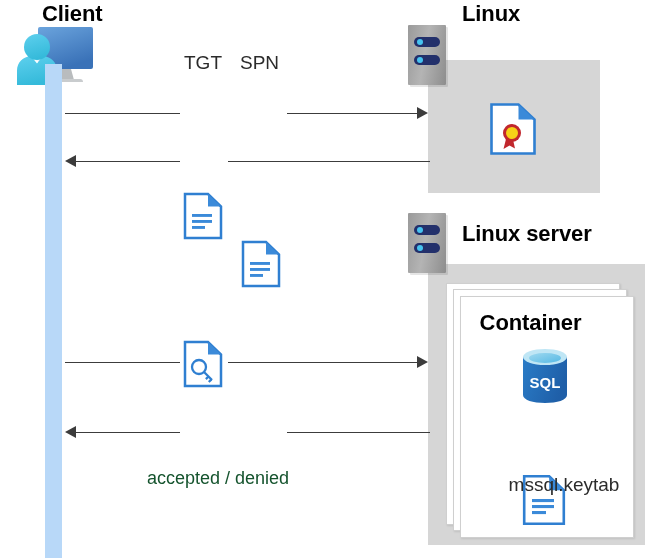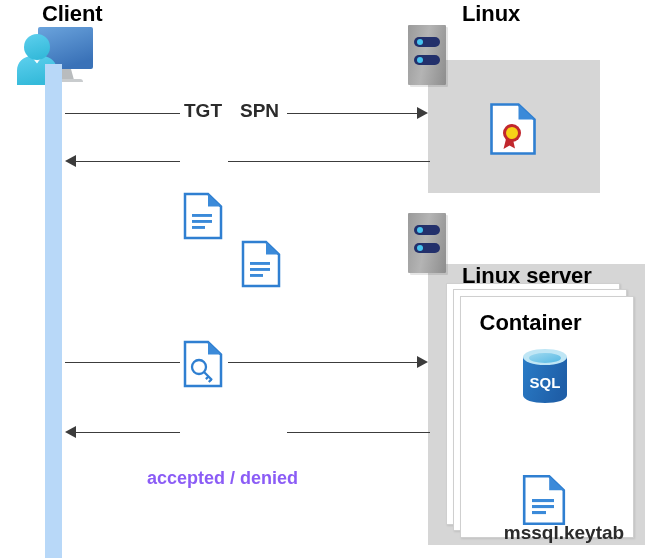--- a/index.html
+++ b/index.html
@@ -9,24 +9,24 @@
     color:#201f1e;
   }
   .abs{position:absolute;}
 
   
   .title-bold{
     font-weight:bold;font-size:22px;line-height:23px;color:#000000;
     letter-spacing:-0.1px;
   }
   .label-plain{
-    font-size:19px;line-height:22px;color:#2b2b2b;font-weight:700;margin-top:48px;
+    font-size:19px;line-height:22px;color:#2b2b2b;font-weight:400;
   }
   .label-small{
-    font-size:18px;line-height:21px;color:#8b5cf6;font-weight:700;
+    font-size:18px;line-height:21px;color:#14532d;font-weight:400;
   }
 
   
   #client-lifeline{
     left:45px;top:64px;width:17px;height:494px;background:#b8d8f8;
   }
 
   
   .server-panel{background:#d6d6d6;}
 
@@ -121,21 +121,21 @@
   </svg>
 </div>
 
 <div class="abs server-panel" style="left:428px;top:264px;width:217px;height:281px;"></div>
 
 <div class="abs rack" style="left:408px;top:213px;">
   <div class="bar" style="top:12px;"></div>
   <div class="bar" style="top:30px;"></div>
 </div>
 
-<div class="abs title-bold" style="left:462px;top:222px;margin-top:42px;">Linux server</div>
+<div class="abs title-bold" style="left:462px;top:222px;">Linux server</div>
 
 <div class="abs card" style="left:446px;top:283px;width:172px;height:240px;"></div>
 <div class="abs card" style="left:453px;top:289px;width:172px;height:240px;"></div>
 
 <div class="abs card" style="left:460px;top:296px;width:172px;height:240px;"></div>
 
 <div class="abs title-bold" style="left:460px;top:311px;width:141px;text-align:center;">Container</div>
 
 <div class="abs" style="left:520px;top:348px;width:50px;height:56px;">
   <svg width="50" height="56" viewBox="0 0 50 56">

